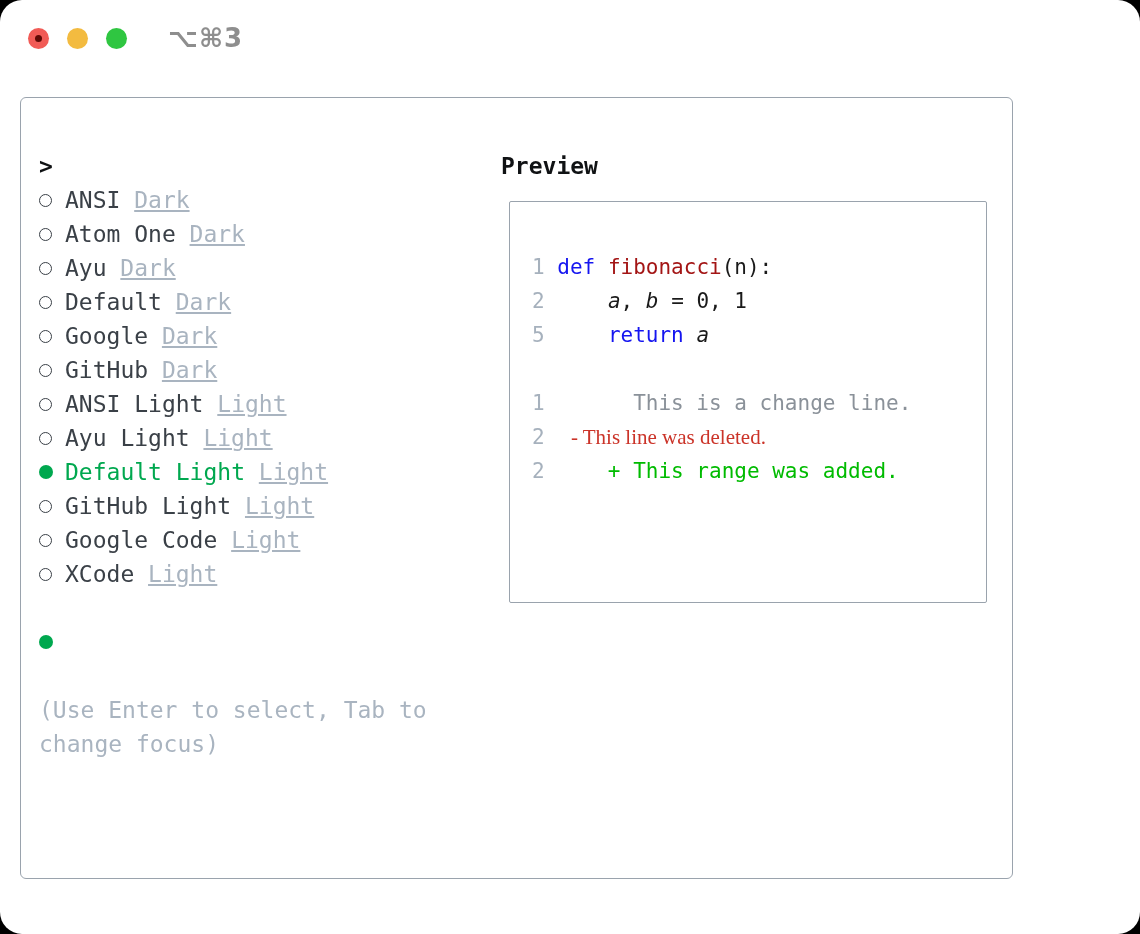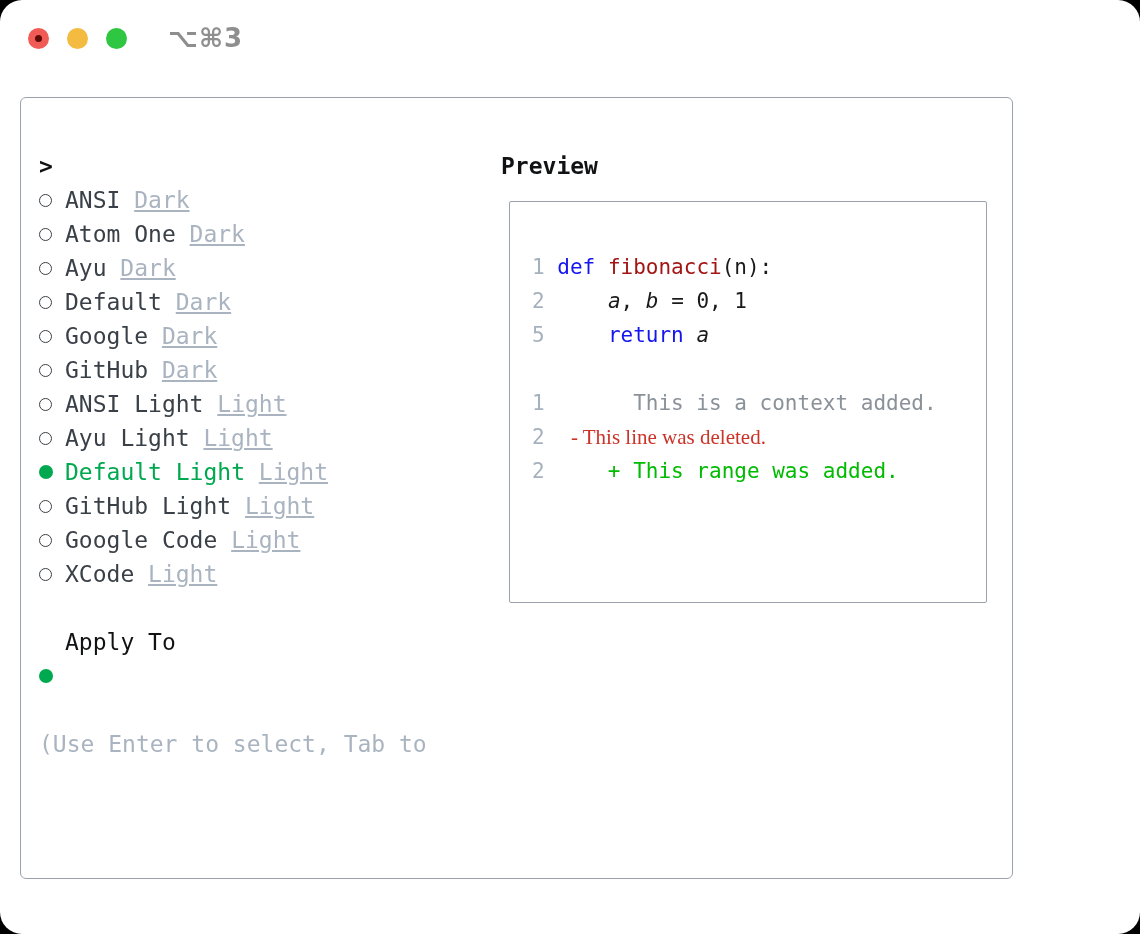--- a/index.html
+++ b/index.html
@@ -101,44 +101,41 @@
           <div class="row"><span class="marker"><span class="dot off"></span></span><span class="name">ANSI Light</span><span class="variant">Light</span></div>
           <div class="row"><span class="marker"><span class="dot off"></span></span><span class="name">Ayu Light</span><span class="variant">Light</span></div>
           <div class="row"><span class="marker"><span class="dot on"></span></span><span class="name selected">Default Light</span><span class="variant">Light</span></div>
           <div class="row"><span class="marker"><span class="dot off"></span></span><span class="name">GitHub Light</span><span class="variant">Light</span></div>
           <div class="row"><span class="marker"><span class="dot off"></span></span><span class="name">Google Code</span><span class="variant">Light</span></div>
           <div class="row"><span class="marker"><span class="dot off"></span></span><span class="name">XCode</span><span class="variant">Light</span></div>
         </div>
 
       <div class="spacer"></div>
 
-      <div class="row">
-        <span class="marker"></span>
-        <span class="subhdr">Apply To</span>
-      </div>
 
       <div>
           <div class="row"><span class="marker"><span class="dot on"></span></span></div>
         </div>
 
       <div class="spacer"></div>
 
       <div class="hint">
           <div class="row">(Use Enter to select, Tab to</div>
+          <div class="row">change focus)</div>
         </div>
     </div>
 
     <div class="preview-title">Preview</div>
 
     <div class="preview-box">
       <div>
           <div class="cl"><span class="ln">1 </span><span class="kw">def</span><span class="pl"> </span><span class="fn">fibonacci</span><span class="pl">(n):</span></div>
           <div class="cl"><span class="ln">2 </span><span class="pl">    </span><span class="var">a</span><span class="pl">, </span><span class="var">b</span><span class="pl"> = 0, 1</span></div>
           <div class="cl"><span class="ln">5 </span><span class="pl">    </span><span class="kw">return</span><span class="pl"> </span><span class="var">a</span></div>
           <div class="cl"></div>
-          <div class="cl"><span class="ln">1</span><span class="ctx">       This is a context added.</span></div>
+          <div class="cl"><span class="ln">1</span><span class="ctx">       This is a change line.</span></div>
           <div class="cl"><span class="ln">2</span><span class="del">     - This line was deleted.</span></div>
           <div class="cl"><span class="ln">2</span><span class="add">     + This range was added.</span></div>
         </div>
     </div>
 
   </div>
 </div>
 
 </body></html>

